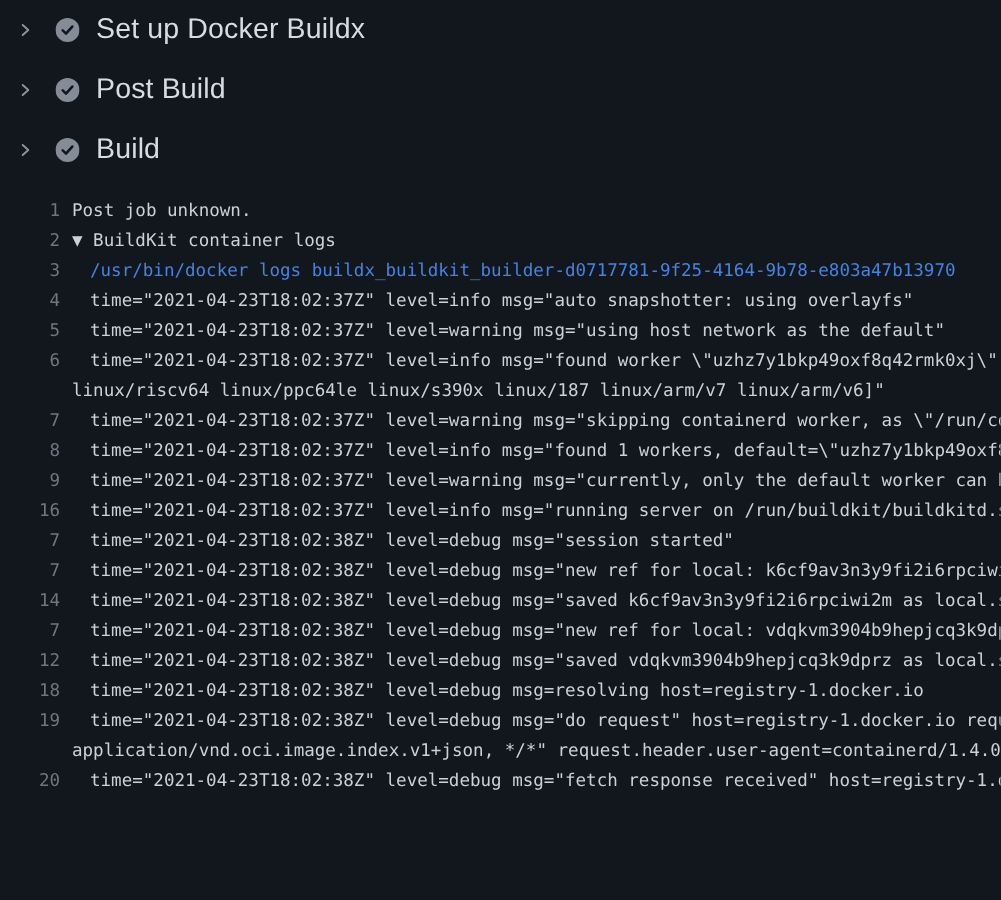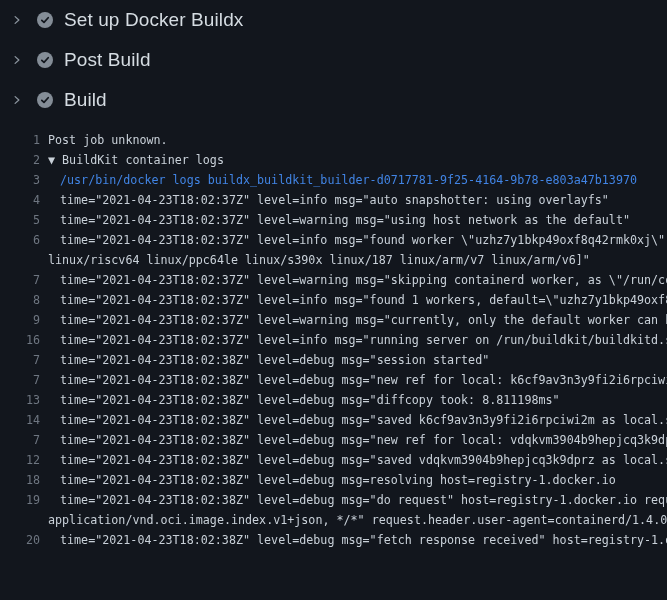--- a/index.html
+++ b/index.html
@@ -191,26 +191,20 @@
     <span class="text">time="2021-04-23T18:02:38Z" level=debug msg="session started"</span>
   </div>
 
   <div class="log-row k-log i-2">
     <a class="num">7</a>
     <span class="sp"></span>
     
     <span class="text">time="2021-04-23T18:02:38Z" level=debug msg="new ref for local: k6cf9av3n3y9fi2i6rpciwi2m"</span>
   </div>
 
-  <div class="log-row k-log i-2">
-    <a class="num">13</a>
-    <span class="sp"></span>
-    
-    <span class="text">time="2021-04-23T18:02:38Z" level=debug msg="diffcopy took: 8.811198ms"</span>
-  </div>
 
   <div class="log-row k-log i-2">
     <a class="num">14</a>
     <span class="sp"></span>
     
     <span class="text">time="2021-04-23T18:02:38Z" level=debug msg="saved k6cf9av3n3y9fi2i6rpciwi2m as local.sha256:"</span>
   </div>
 
   <div class="log-row k-log i-2">
     <a class="num">7</a>

